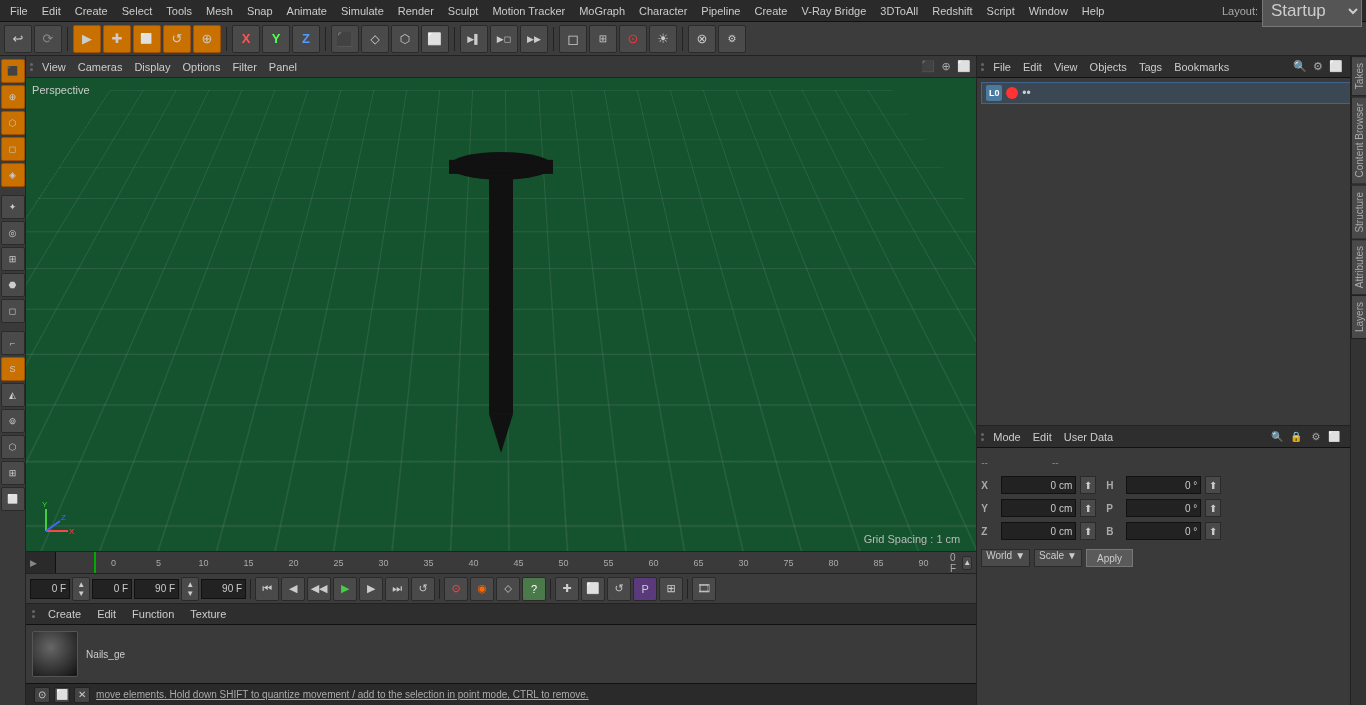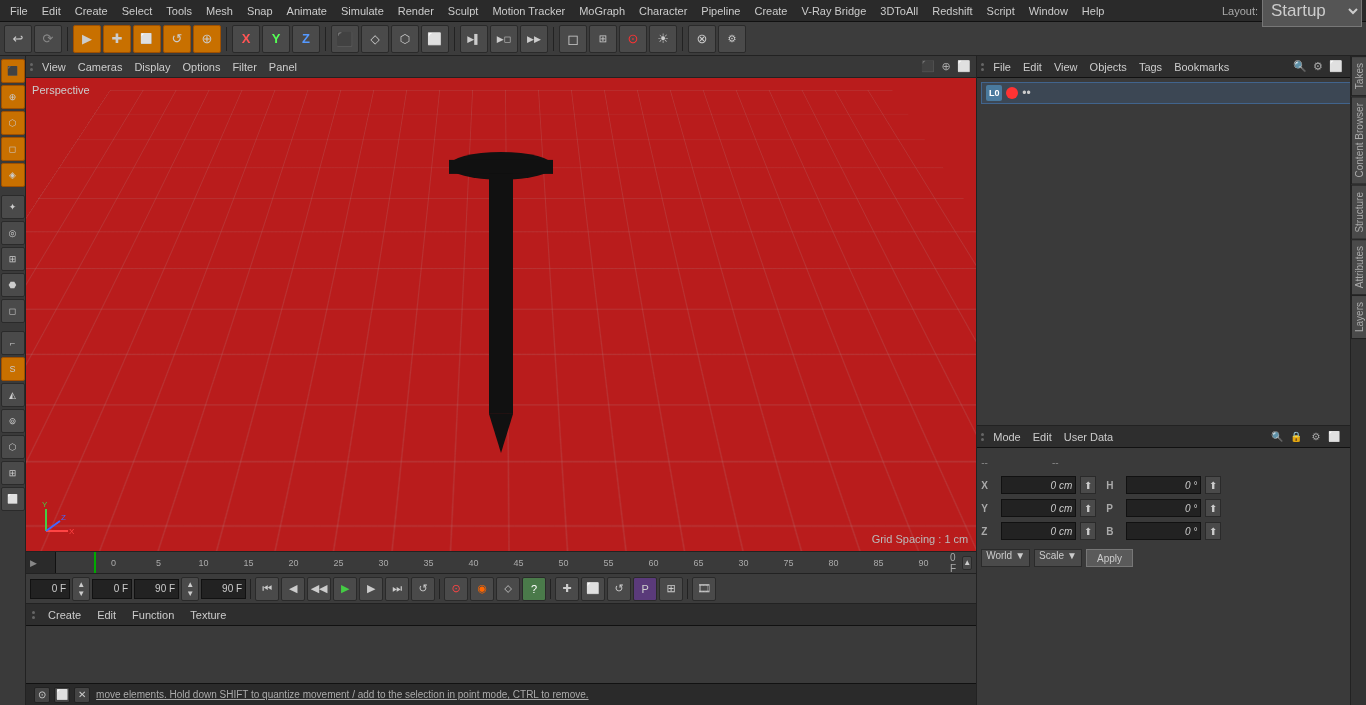--- a/index.html
+++ b/index.html
@@ -137,21 +137,21 @@
       color: #ccc;
       cursor: pointer;
       border-radius: 2px;
     }
 
     
     #viewport-canvas {
       flex: 1;
       position: relative;
       overflow: hidden;
-      background: #b91c1c;
+      background: #14532d;
     }
 
     
     #viewport-canvas::before {
       content: '';
       position: absolute;
       inset: 0;
       background:
         linear-gradient(rgba(180,180,180,0.15) 1px, transparent 1px),
         linear-gradient(90deg, rgba(180,180,180,0.15) 1px, transparent 1px);
@@ -167,21 +167,21 @@
       left: 6px;
       font-size: 11px;
       color: #ccc;
       z-index: 10;
     }
 
     
     #grid-spacing {
       position: absolute;
       bottom: 6px;
-      right: 8px;
+      right: 16px;
       font-size: 11px;
       color: #bbb;
       z-index: 10;
     }
 
     
     #axis-indicator {
       position: absolute;
       bottom: 12px;
       left: 12px;
@@ -411,21 +411,20 @@
     }
     .attr-field {
       width: 75px;
       height: 18px;
       background: #222;
       border: 1px solid #111;
       color: #ccc;
       font-size: 10px;
       padding: 0 3px;
       text-align: right;
-      font-style: italic;
     }
     .coord-btn {
       width: 16px;
       height: 18px;
       background: #4a4a4a;
       border: 1px solid #2a2a2a;
       display: flex;
       align-items: center;
       justify-content: center;
       cursor: pointer;
@@ -843,20 +842,24 @@
       <div id="material-header">
         <div class="grip-dots">
           <div class="grip-dot"></div>
             <div class="grip-dot"></div>
         </div>
         <div class="vp-menu">Create</div>
         <div class="vp-menu">Edit</div>
         <div class="vp-menu">Function</div>
         <div class="vp-menu">Texture</div>
       </div>
+      <div id="material-content">
+        <div class="material-thumb"></div>
+        <div class="material-name">Nails_ge</div>
+      </div>
     </div>
 
     <div id="status-bar">
       <div class="status-icons">
         <div class="status-icon-btn">⊙</div>
         <div class="status-icon-btn">⬜</div>
         <div class="status-icon-btn">✕</div>
       </div>
       <span id="status-text">move elements. Hold down SHIFT to quantize movement / add to the selection in point mode, CTRL to remove.</span>
     </div>

